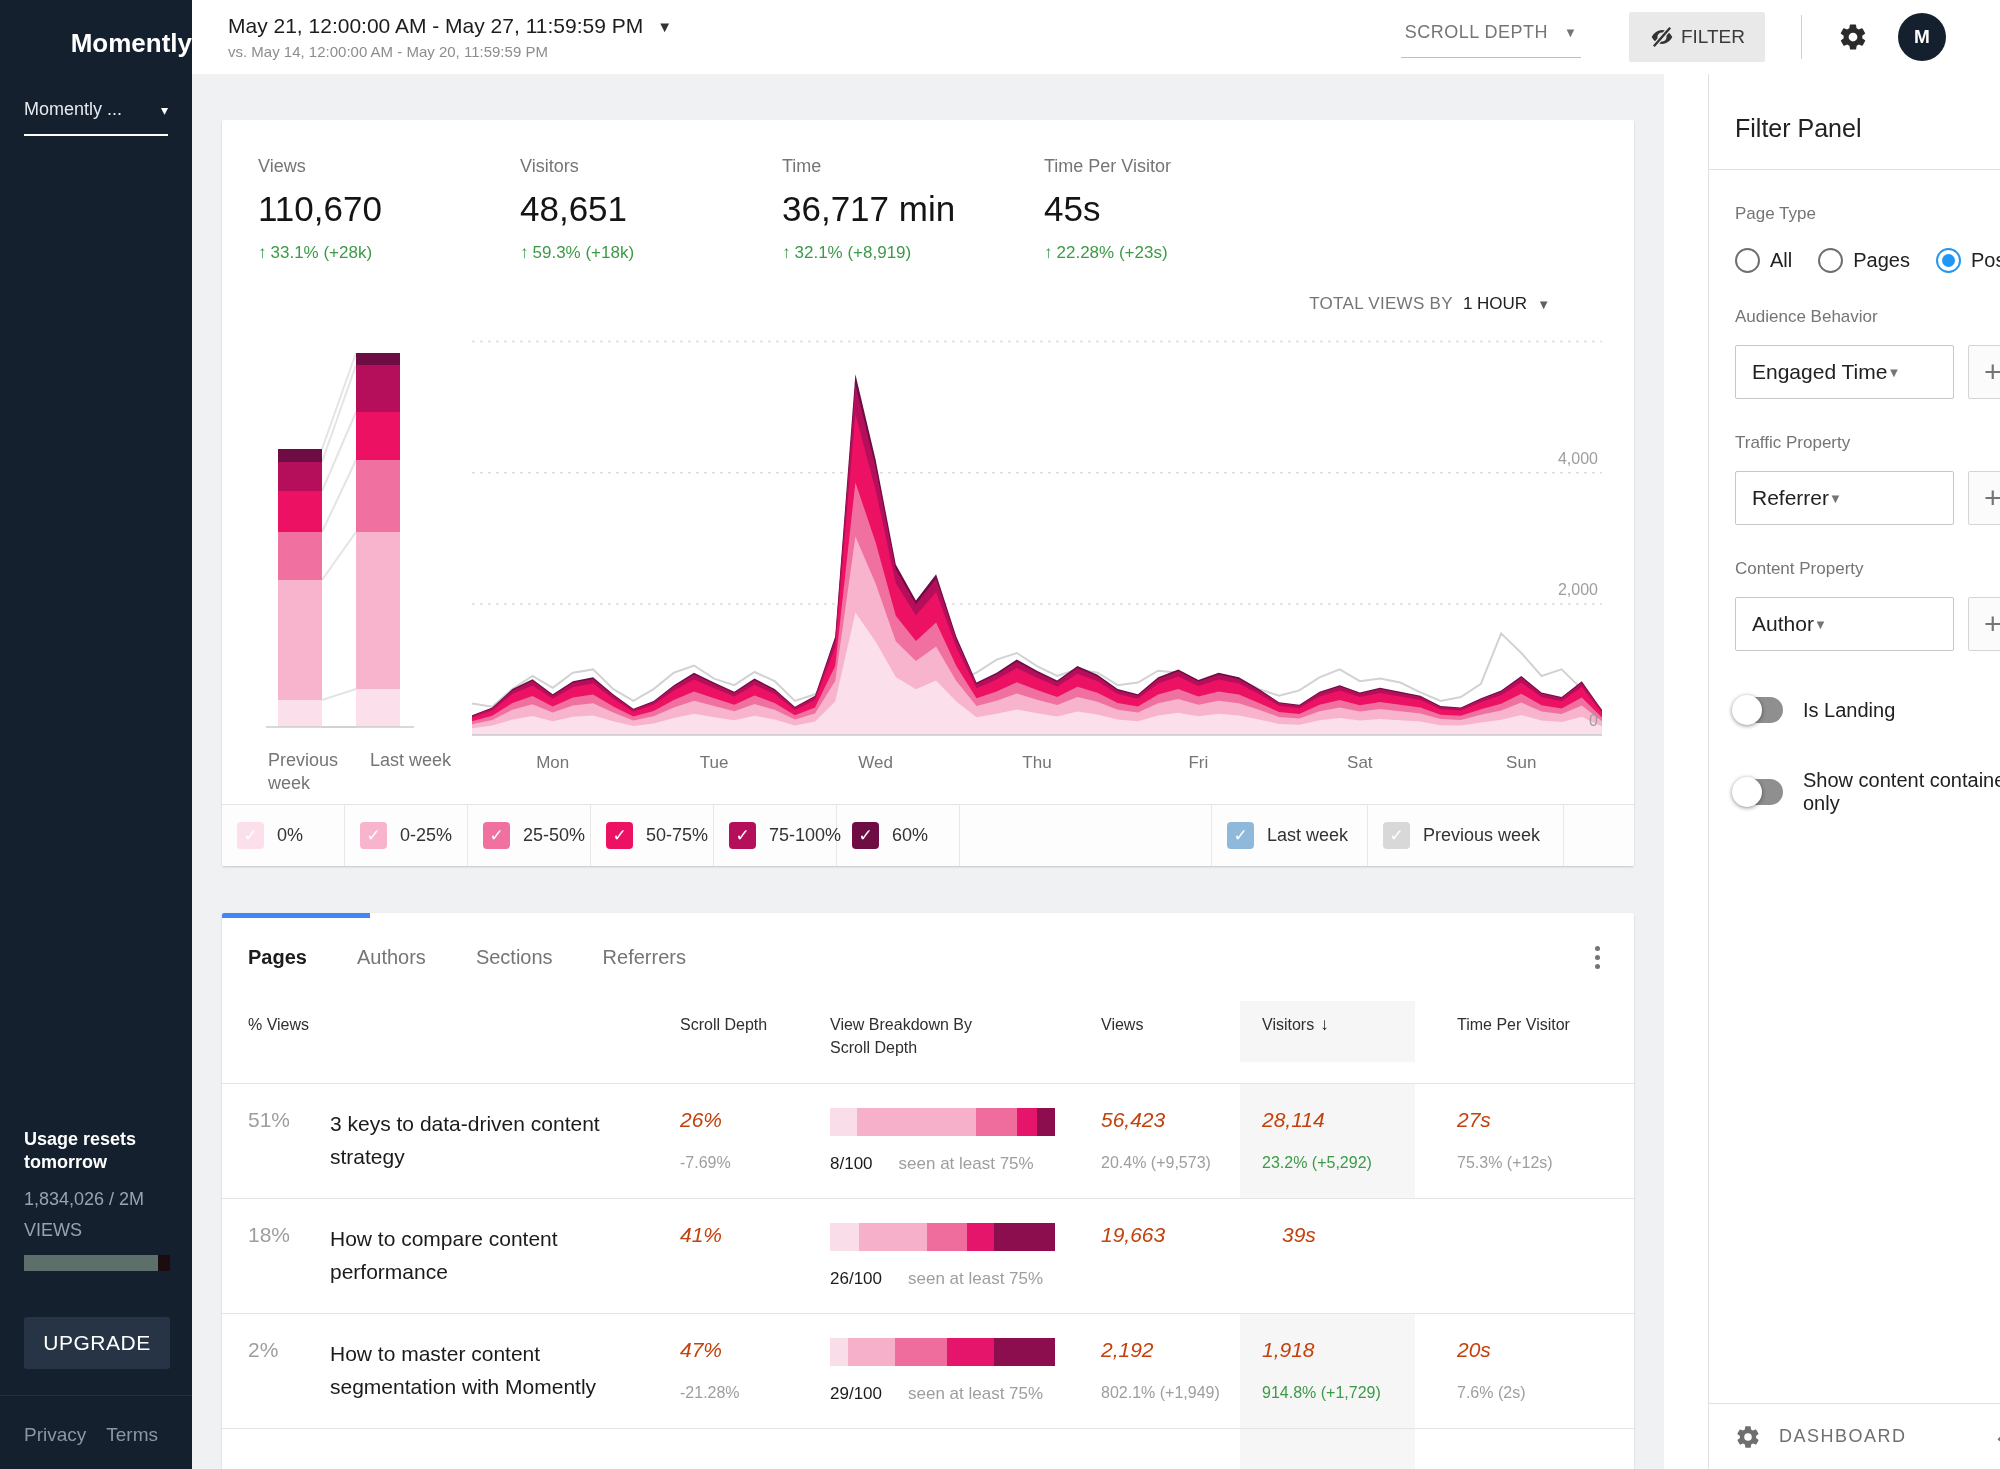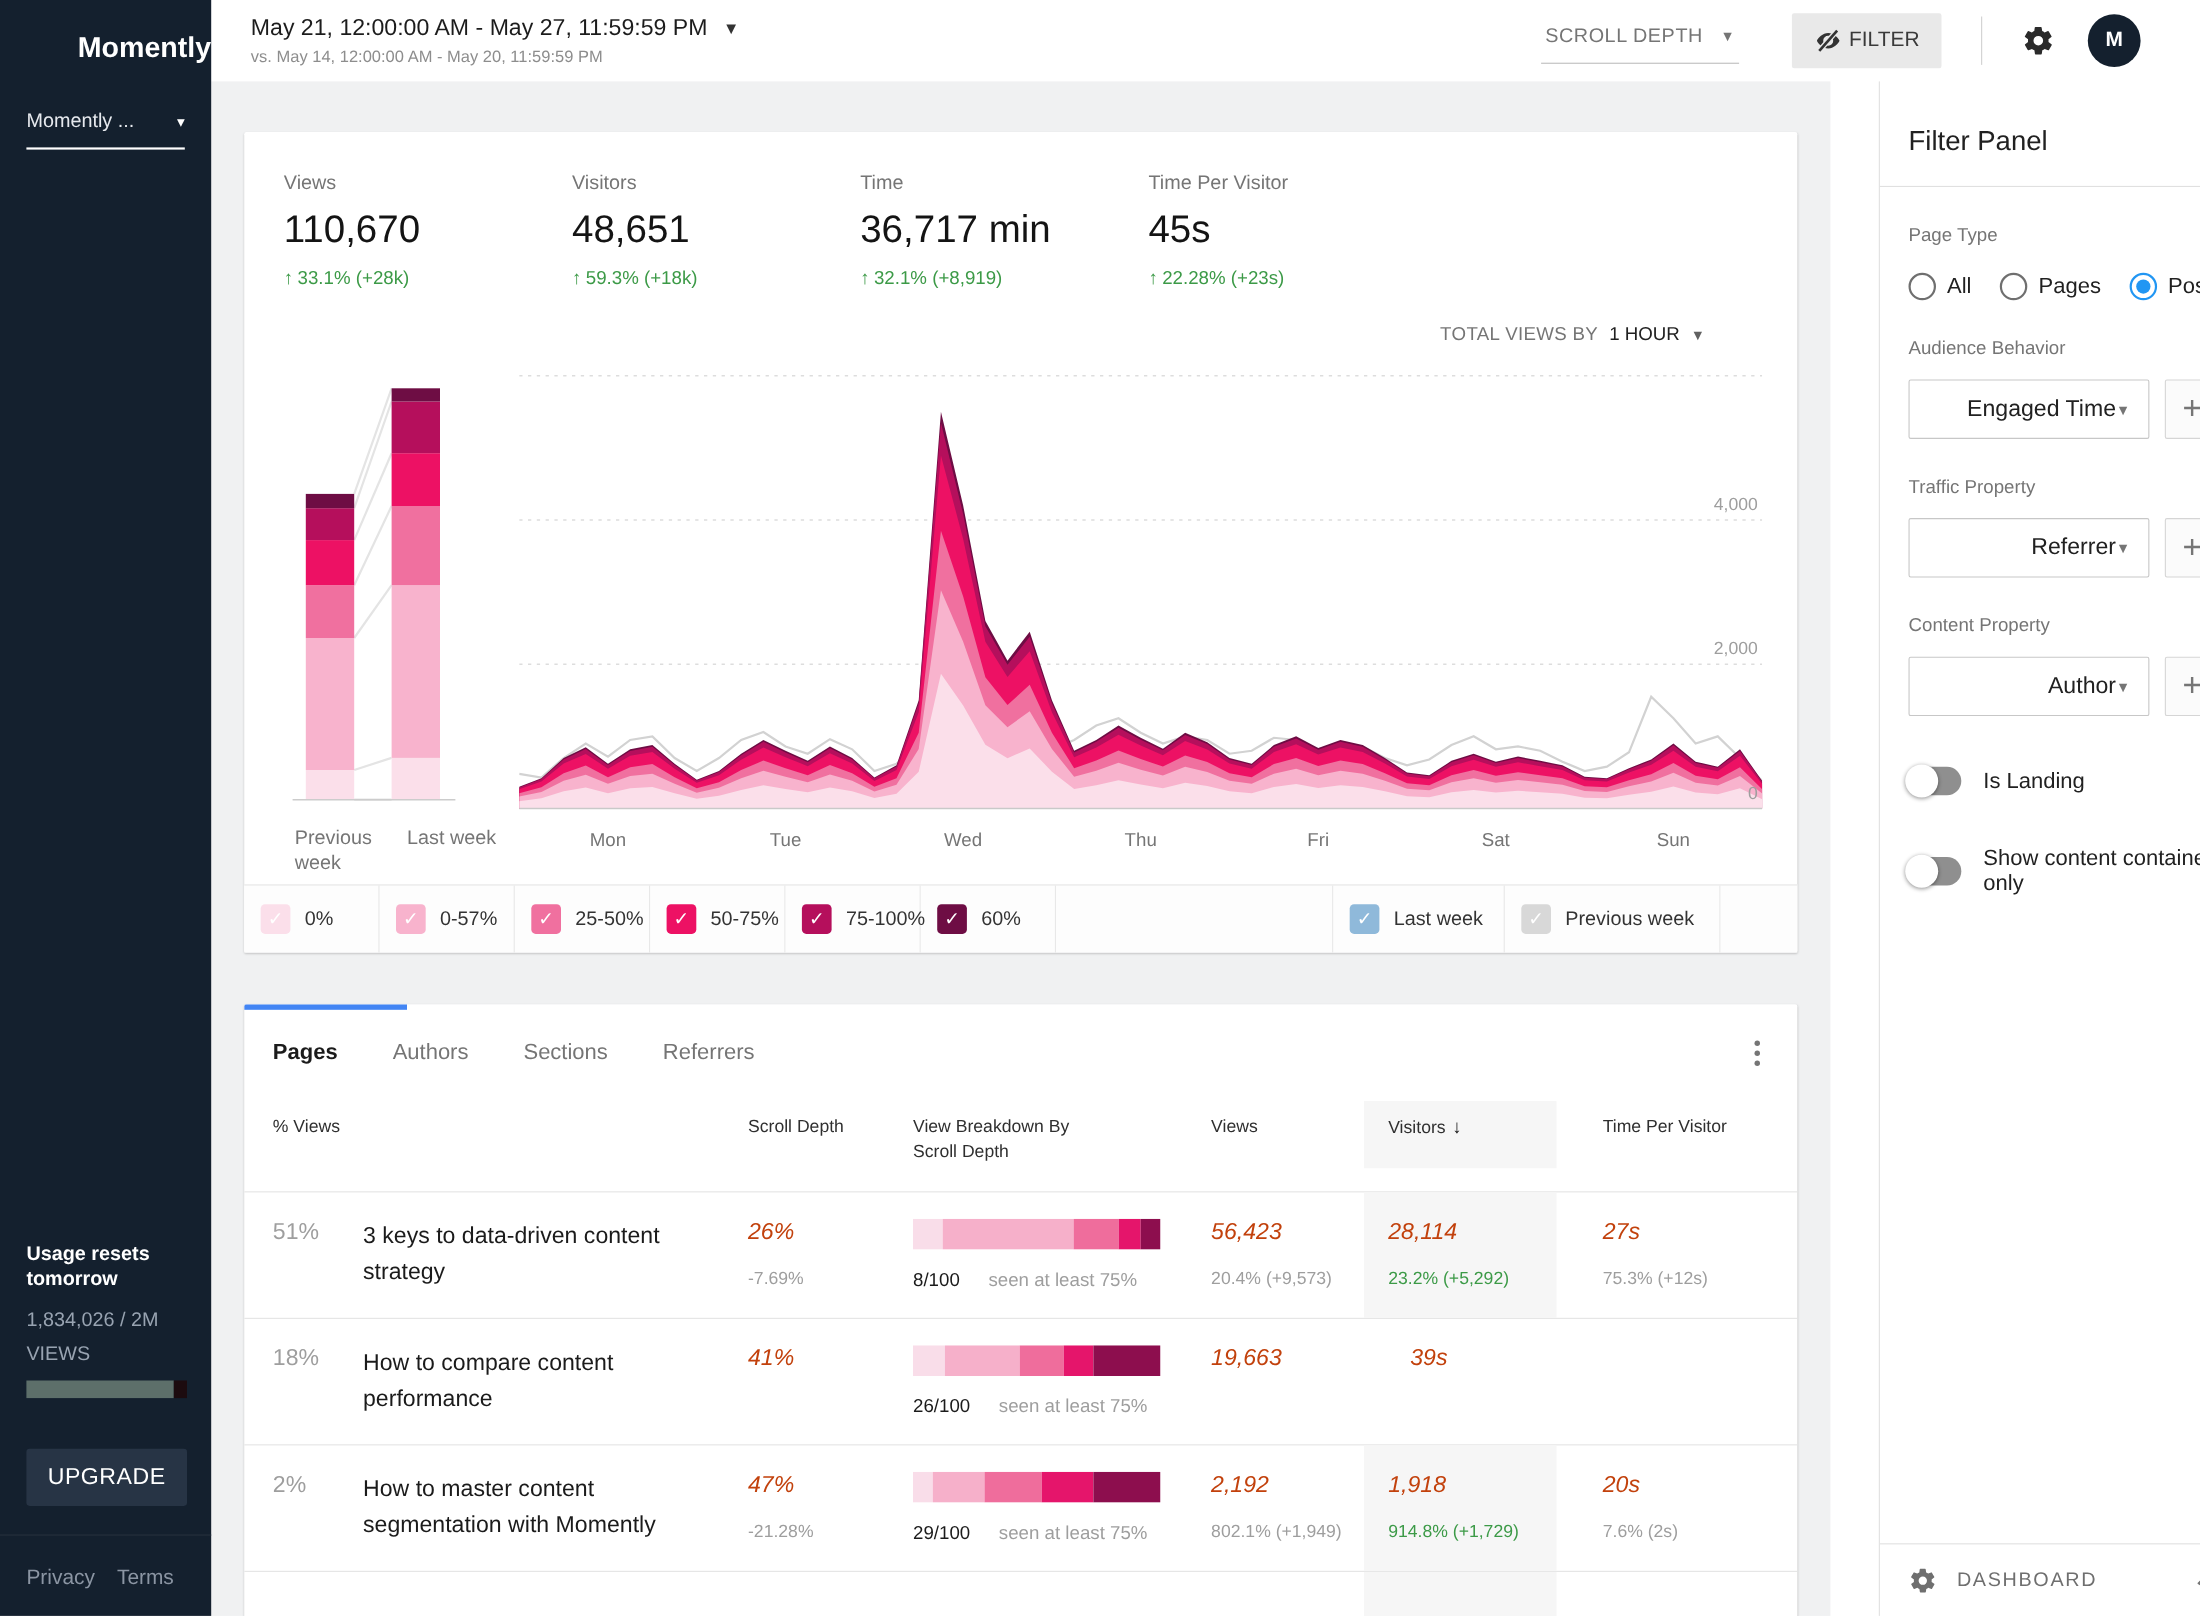--- a/index.html
+++ b/index.html
@@ -125,21 +125,21 @@
   .fp-label { color:#757575; font-size:17px; margin-top:34px; }
   .radio-row { display:flex; align-items:center; gap:26px; margin-top:24px; }
   .radio-item { display:flex; align-items:center; gap:10px; cursor:pointer; }
   .radio { width:25px; height:25px; border-radius:50%; border:2px solid #6f6f6f; position:relative; flex:0 0 25px; }
   .radio.sel { border-color:#2196f3; }
   .radio.sel::after { content:""; position:absolute; left:4px; top:4px; width:13px; height:13px;
     border-radius:50%; background:#2196f3; }
   .radio-label { font-size:20px; color:#212121; }
   .field-row { display:flex; gap:14px; margin-top:18px; }
   .select { width:232px; height:54px; border:1px solid #c7c7c7; border-radius:2px; background:#fff;
-    display:flex; align-items:center; justify-content:flex-end; padding:0 16px; cursor:pointer; }
+    display:flex; align-items:center; justify-content:flex-start; padding:0 16px; cursor:pointer; }
   .select .sel-val { font-size:21px; color:#212121; }
   .select .caret { color:#757575; font-size:13px; }
   .plus-btn { width:54px; height:54px; border:1px solid #d5d5d5; background:#fbfbfb; border-radius:2px;
     font-size:30px; color:#757575; cursor:pointer; font-family:"Liberation Sans",sans-serif; line-height:1; }
   .toggle-row { display:flex; align-items:center; gap:20px; margin-top:46px; cursor:pointer; }
   .toggle { width:48px; height:26px; border-radius:13px; background:#8f8f8f; position:relative; flex:0 0 48px; }
   .toggle::after { content:""; position:absolute; left:-3px; top:-2px; width:30px; height:30px;
     border-radius:50%; background:#fff; box-shadow:0 1px 4px rgba(0,0,0,.45); }
   .toggle-label { font-size:20px; color:#212121; }
   .fp-dash { position:absolute; left:0; bottom:0; width:100%; height:66px; border-top:1px solid #e0e0e0;
@@ -309,21 +309,21 @@
       </div>
     </div>
 
     <div class="legend">
       <div class="leg-cell">
         <span class="checkbox" style="background: rgb(251, 223, 234);">✓</span>
         <span class="leg-label">0%</span>
       </div>
       <div class="leg-cell">
         <span class="checkbox" style="background: rgb(248, 179, 205);">✓</span>
-        <span class="leg-label">0-57%</span>
+        <span class="leg-label">0-25%</span>
       </div>
       <div class="leg-cell">
         <span class="checkbox" style="background: rgb(240, 112, 159);">✓</span>
         <span class="leg-label">25-50%</span>
       </div>
       <div class="leg-cell">
         <span class="checkbox" style="background: rgb(237, 17, 100);">✓</span>
         <span class="leg-label">50-75%</span>
       </div>
       <div class="leg-cell">

